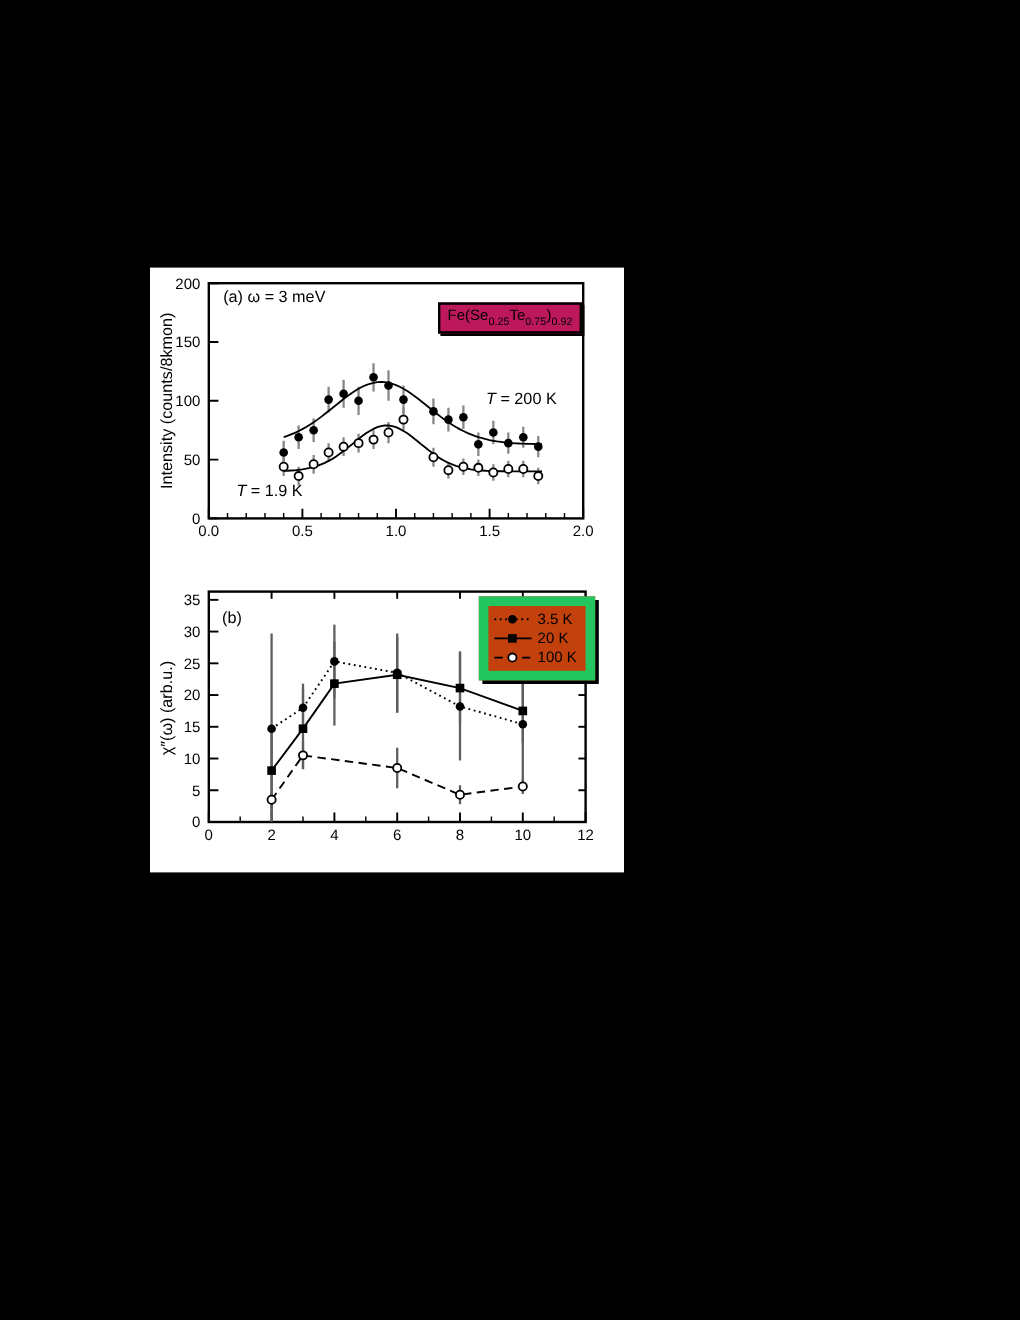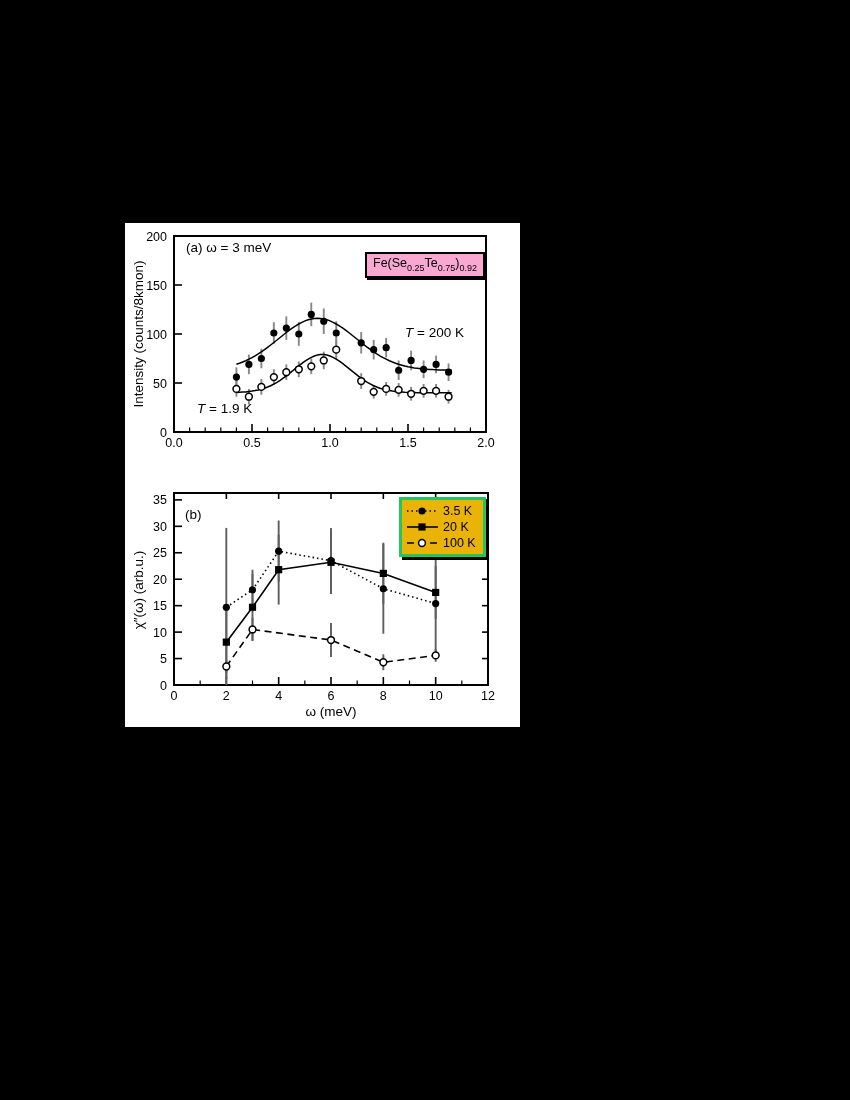--- a/index.html
+++ b/index.html
@@ -4,26 +4,26 @@
 <style>
   html,body{margin:0;padding:0;background:#000;}
   .stage{position:relative;width:850px;height:1100px;background:#000;overflow:hidden;
          font-family:"Liberation Sans",sans-serif;color:#000;}
   .paper{position:absolute;left:125px;top:223px;width:395px;height:504px;background:#fff;}
   .paper svg{position:absolute;left:0;top:0;}
   .overlay{position:absolute;white-space:nowrap;color:#000;}
   .ann{font-size:13.5px;}
   .rot{transform:rotate(-90deg);transform-origin:top left;width:206px;text-align:center;font-size:13.5px;}
   .axlab{font-size:13.5px;text-align:center;}
-  .samplebox{font-size:12.5px;padding:2px 6px 3px 6px;border:2px solid #000;background:#f9a8d4;
+  .samplebox{font-size:12.5px;padding:2px 6px 3px 6px;border:2px solid #000;background:#be185d;
              box-shadow:2px 2px 0 #000;}
   .samplebox sub{font-size:9px;}
   .xlaba sup{font-size:9px;}
   .ital{font-style:italic;}
-  .legend{position:absolute;left:274px;top:274px;background:#eab308;border:3px solid #22c55e;
+  .legend{position:absolute;left:274px;top:274px;background:#c2410c;border:8px solid #22c55e;
           box-shadow:3px 3px 0 #000;padding:3px 7px 3px 4px;}
   .legrow{display:flex;align-items:center;height:16px;}
   .legrow svg{position:static;display:block;}
   .legrow span{font-size:12.5px;margin-left:4px;}
 </style>
 </head>
 <body>
 
 <div class="stage">
   <div class="paper">
@@ -262,21 +262,20 @@
       <span class="ital">T</span><span> = 1.9 K</span>
     </div>
 
     <div class="overlay rot" style="left:6px;top:214px;">Intensity (counts/8kmon)</div>
 
 
     <div class="overlay ann" style="left:60px;top:284px;">(b)</div>
 
     <div class="overlay rot" style="left:6px;top:470px;">χ″(ω) (arb.u.)</div>
 
-    <div class="overlay axlab" style="left:49px;top:481px;width:314px;">ω (meV)</div>
 
     <div class="legend">
       <div class="legrow">
         <svg width="33" height="12">
             <line x1="1" y1="6" x2="32" y2="6" stroke="#000000" stroke-width="1.6" stroke-dasharray="1.5 3"></line>
             <g>
               <circle cx="16" cy="6" r="3.6" fill="#000000"></circle>
             </g>
           </svg>
         <span>3.5 K</span>

